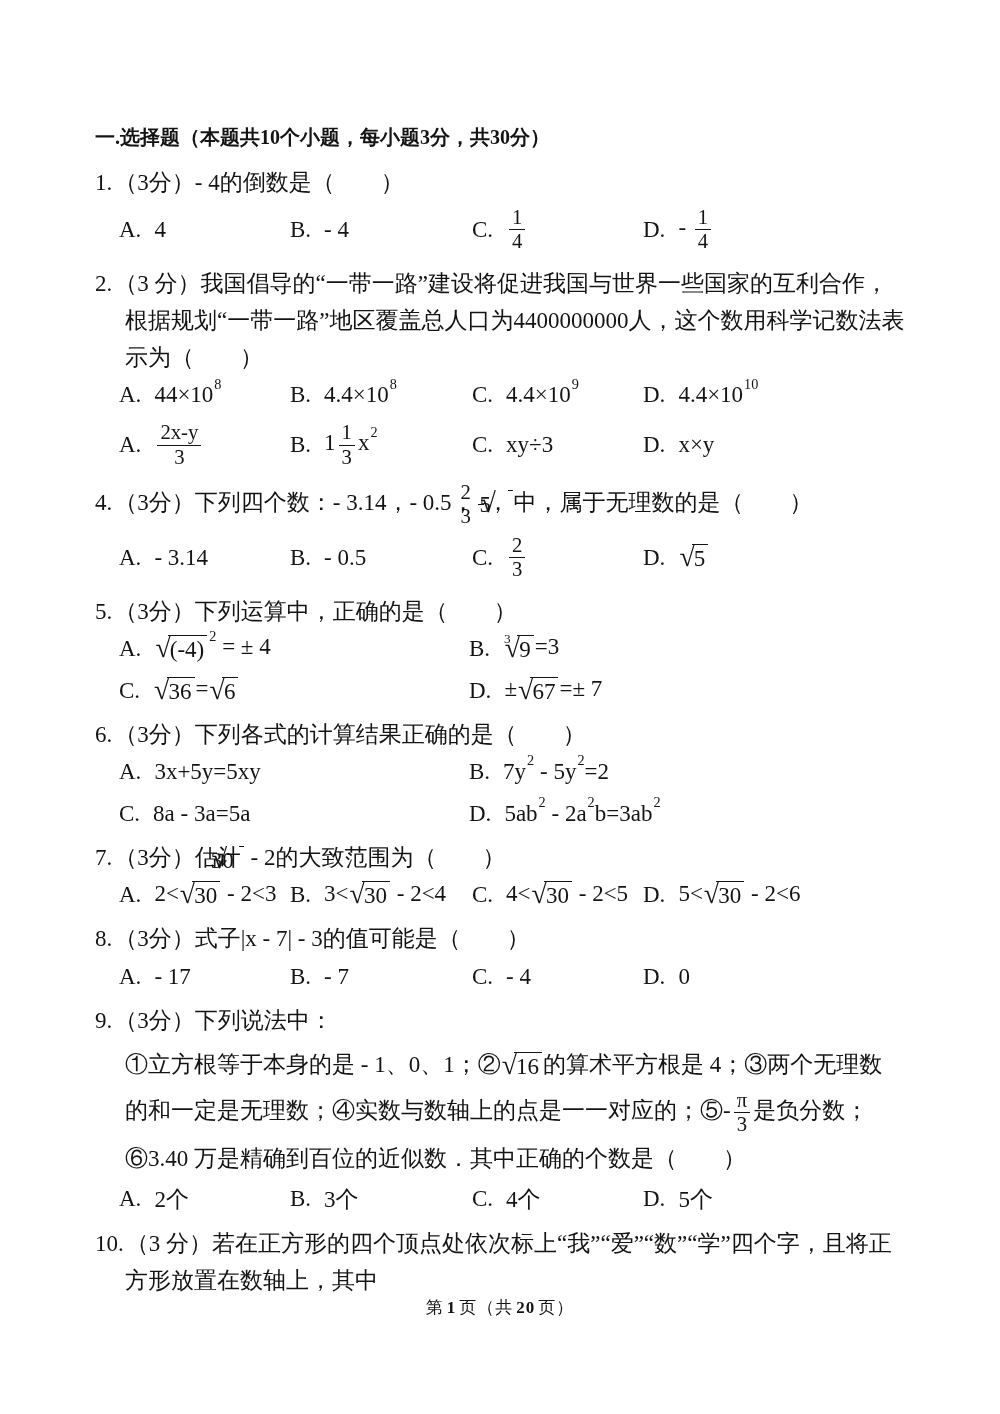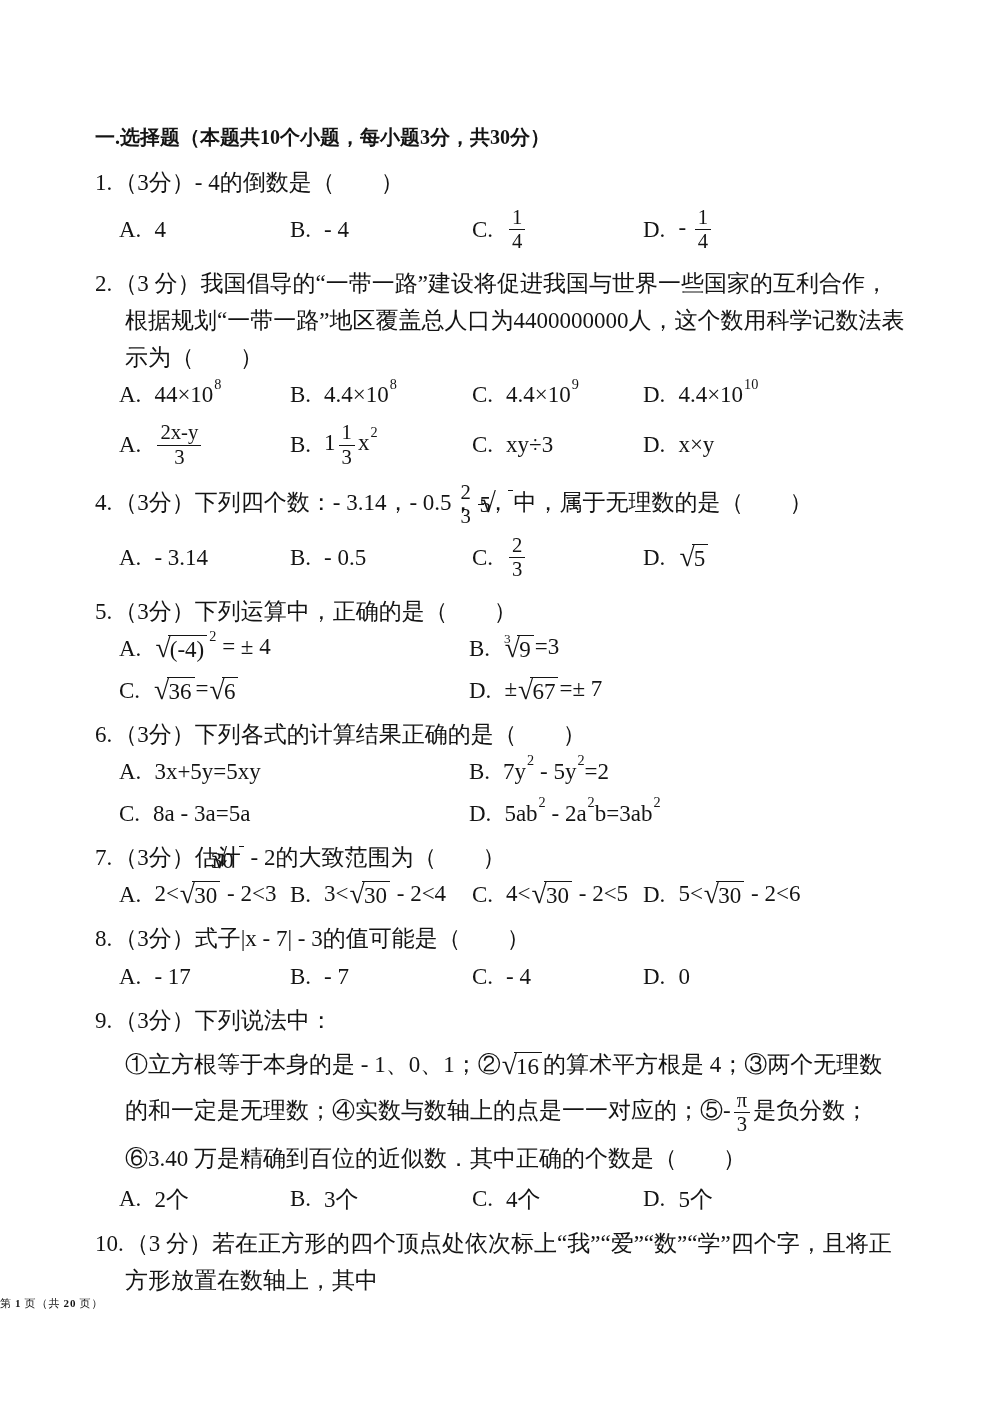--- a/index.html
+++ b/index.html
@@ -75,22 +75,22 @@
   }
   .sqrt .rad { font-size:1.22em; line-height:0.92; }
   .sqrt .vinc { border-top:1.7px solid #141414; padding:1px 3px 0 2px; margin-left:-3px; }
   .sqrt .idx { font-size:0.58em; line-height:1; margin:-3px -6px 0 0; position:relative; z-index:1; }
   sup.msup { font-size:0.62em; line-height:0; position:relative; top:-0.35em; margin-left:1px; }
   .ital { }
   
   .footer {
     position:absolute;
     left:0; right:0; top:1296px;
-    text-align:left;
-    font-size:11px;
+    text-align:center;
+    font-size:17px;
     letter-spacing:1px;
   }
   .footer .fnum { font-weight:bold; margin:0 3px; }
 </style>
 </head>
 <body>
 
 <div class="page">
   <h2 class="section-heading">一.选择题（本题共10个小题，每小题3分，共30分）</h2>
 

